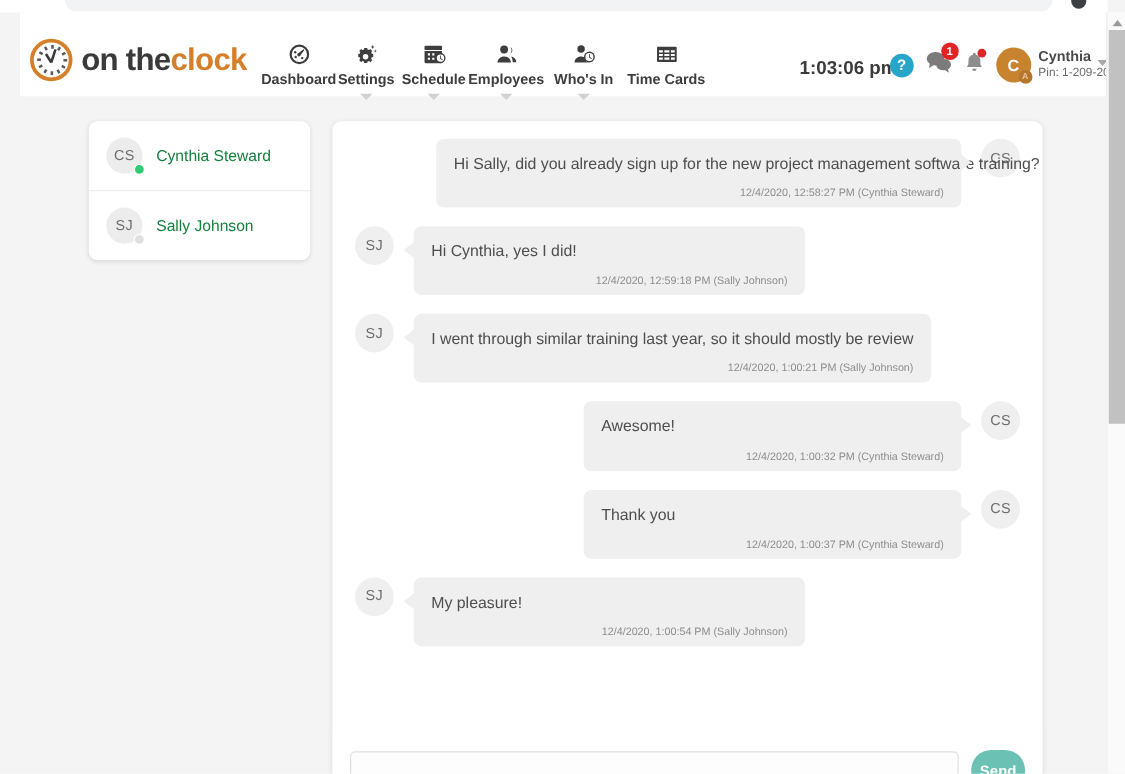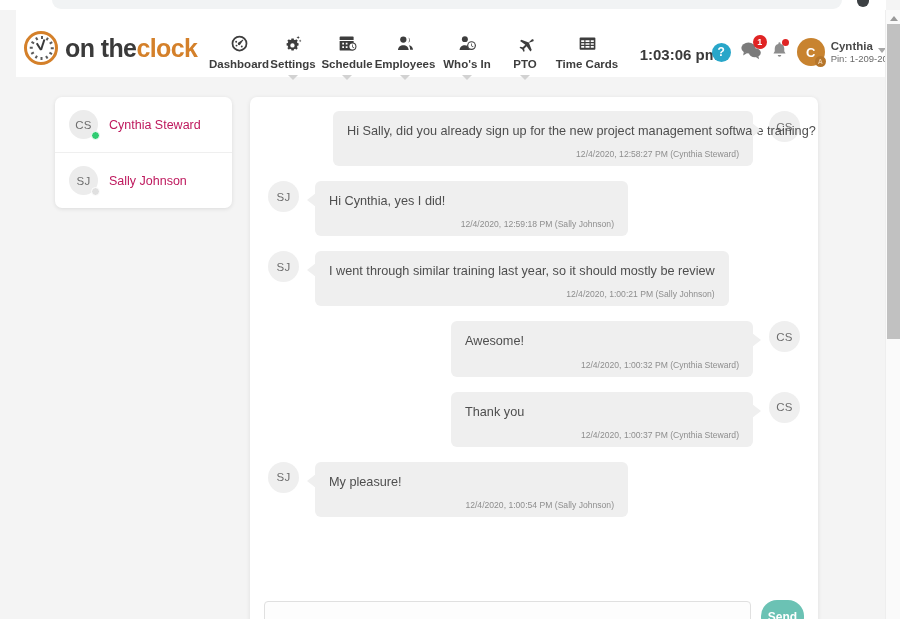--- a/index.html
+++ b/index.html
@@ -281,21 +281,21 @@
   }
   .user-pin {
     font-size: 9.5px;
     color: #6a6a6a;
     white-space: nowrap;
   }
 
   
   .page-body {
     position: absolute;
-    top: 77px; left: 0;
+    top: 77px; left: 16px;
     width: 885px;
     height: 542px;
     background: #f4f4f4;
   }
 
   
   .contact-card {
     position: absolute;
     left: 55px; top: 20px;
     width: 177px;
@@ -330,21 +330,21 @@
     position: absolute;
     right: -2px; bottom: -1px;
     width: 9px; height: 9px;
     border-radius: 50%;
     border: 1.5px solid #ffffff;
   }
   .presence.online  { background: #2ecc71; }
   .presence.offline { background: #e0e0e0; }
   .contact-name {
     font-size: 12.5px;
-    color: #be185d;
+    color: #15803d;
     white-space: nowrap;
   }
 
   
   .chat-card {
     position: absolute;
     left: 250px; top: 20px;
     width: 568px;
     height: 551px;
     background: #ffffff;
@@ -557,29 +557,20 @@
           <path d="M3 19.5c0-3.3 2.7-5.6 6-5.6 1.1 0 2.2.3 3.1.7a5.6 5.6 0 004.2 4.9z"></path>
           <circle cx="16.6" cy="14.4" r="5" fill="currentColor"></circle>
           <circle cx="16.6" cy="14.4" r="3.7" fill="#ffffff"></circle>
           <path d="M16.2 11.9h.8v2.6l1.8 1-.4.7-2.2-1.3z"></path>
         </svg>
       </span>
       <span class="nav-label">Who's In</span>
       <span class="nav-caret"></span>
     </div>
 
-    <div class="nav-item">
-      <span class="nav-icon">
-        <svg width="21" height="21" viewBox="0 0 24 24" fill="currentColor">
-          <path d="M21 9.3c.5-.5.5-1.4 0-1.9s-1.4-.5-1.9 0l-3.5 3.5-8.3-3.2-1.5 1.5 6 4.3-2.9 2.9-2.7-.6-1 1 3 1.8 1.8 3 1-1-.6-2.7 2.9-2.9 4.3 6 1.5-1.5-3.2-8.3z"></path>
-        </svg>
-      </span>
-      <span class="nav-label">PTO</span>
-      <span class="nav-caret"></span>
-    </div>
 
     <div class="nav-item widest">
       <span class="nav-icon">
         <svg width="21" height="21" viewBox="0 0 24 24" fill="currentColor">
           <path d="M4 5h16a1 1 0 011 1v12a1 1 0 01-1 1H4a1 1 0 01-1-1V6a1 1 0 011-1zm.8 3.3v1.9h3.5V8.3H4.8zm4.9 0v1.9h4.6V8.3H9.7zm6 0v1.9h3.5V8.3h-3.5zM4.8 11.6v1.9h3.5v-1.9H4.8zm4.9 0v1.9h4.6v-1.9H9.7zm6 0v1.9h3.5v-1.9h-3.5zM4.8 14.9v1.9h3.5v-1.9H4.8zm4.9 0v1.9h4.6v-1.9H9.7zm6 0v1.9h3.5v-1.9h-3.5z"></path>
         </svg>
       </span>
       <span class="nav-label">Time Cards</span>
     </div>
 

